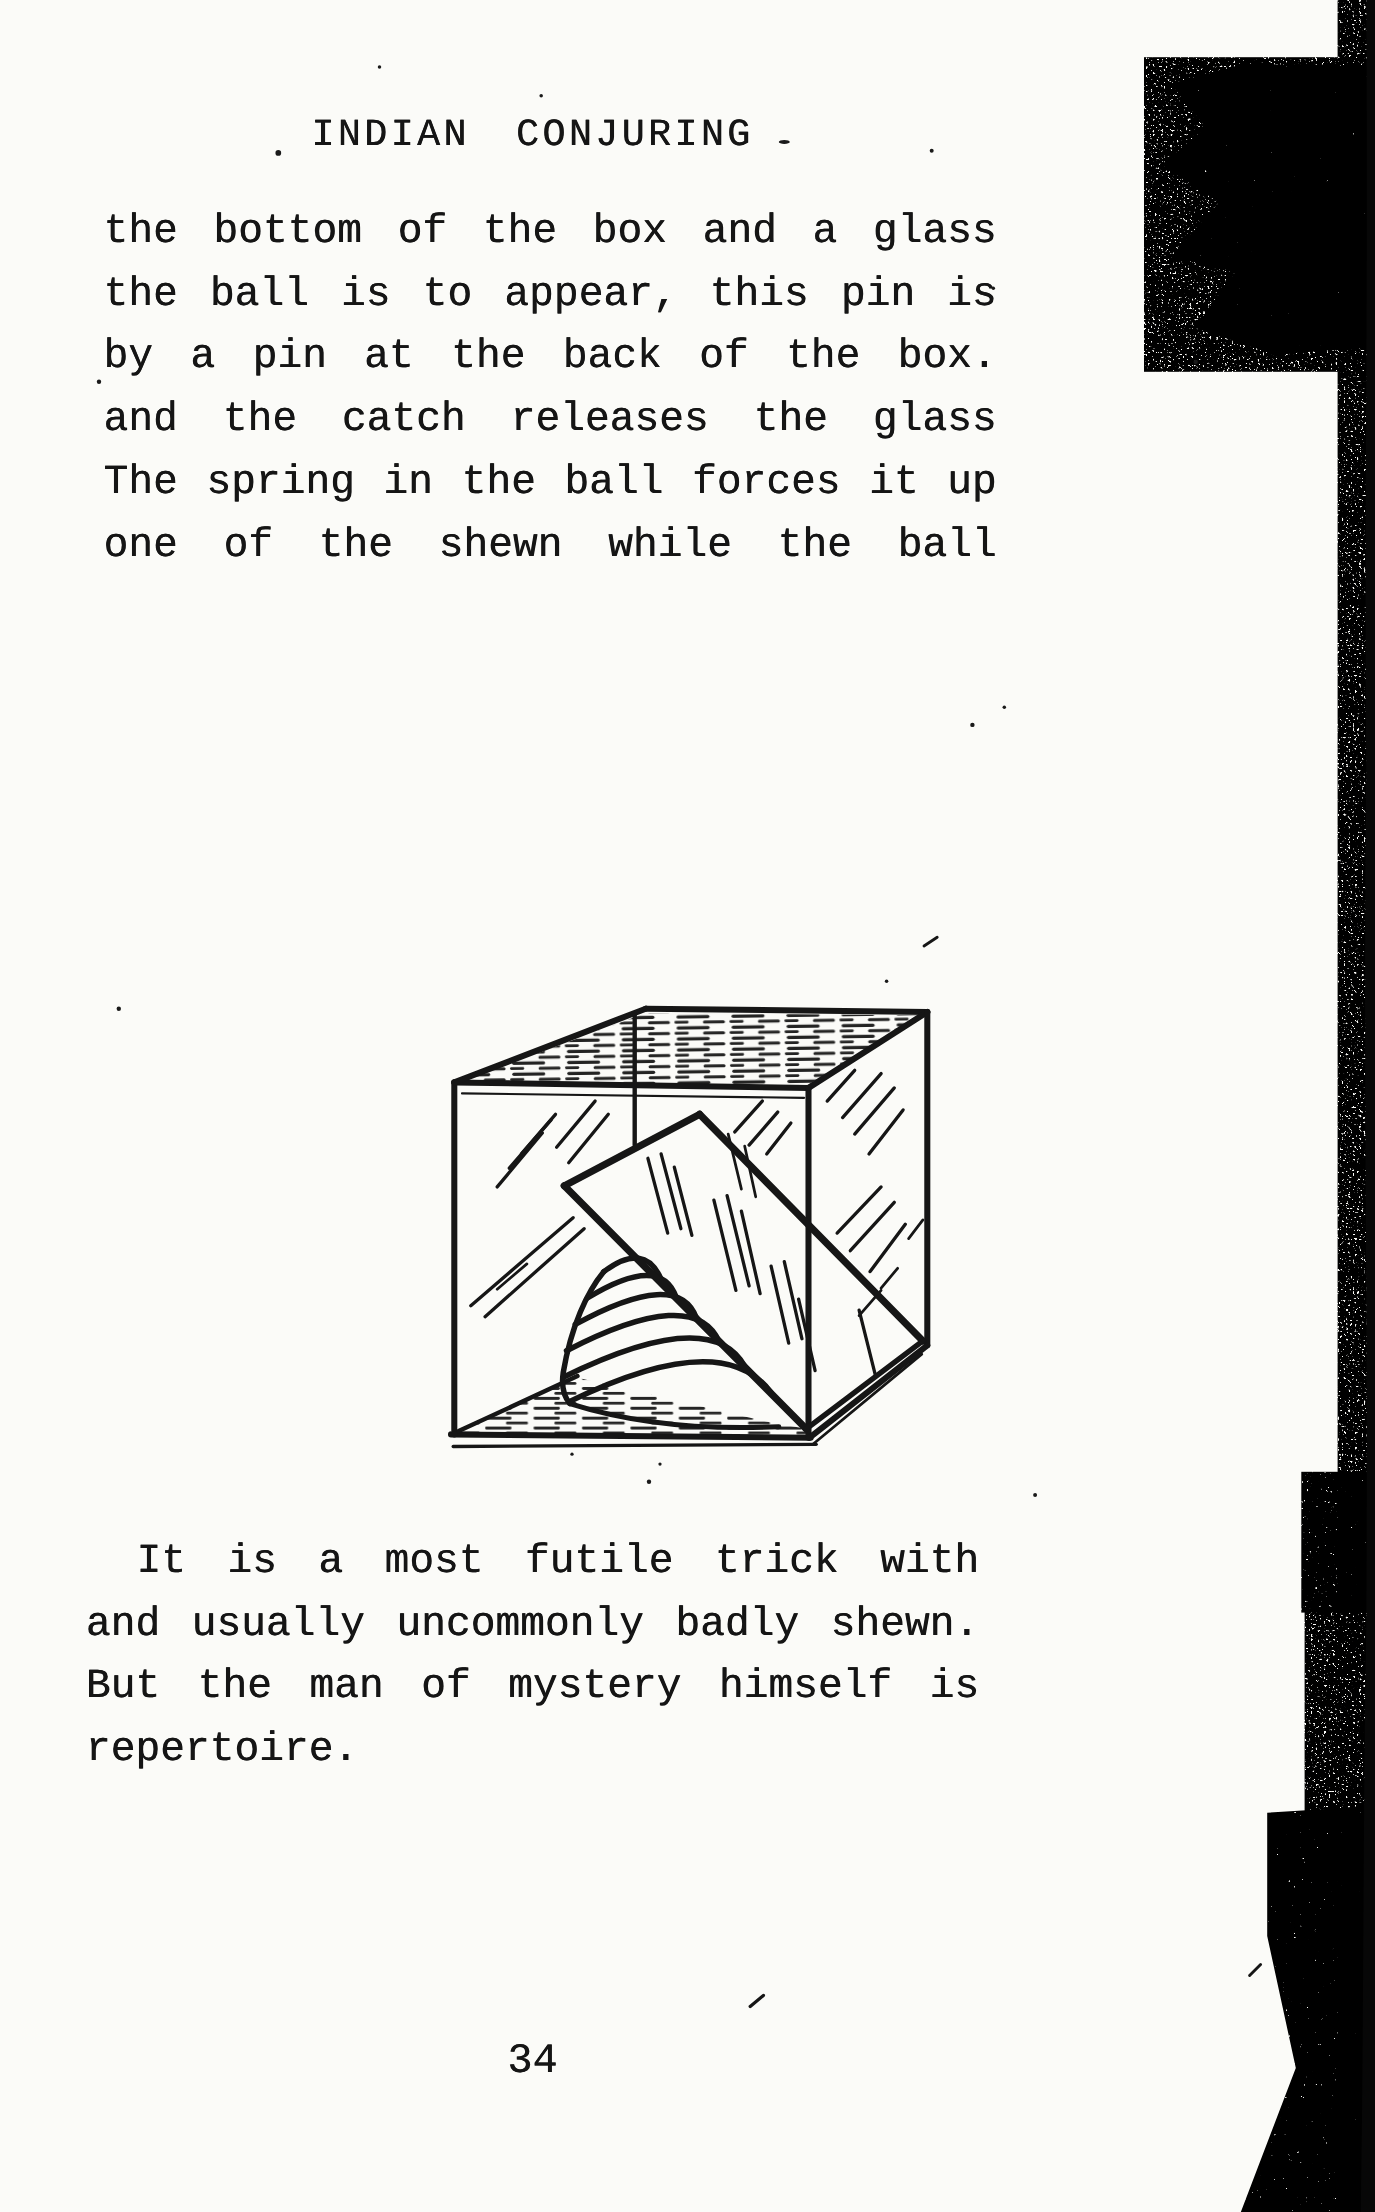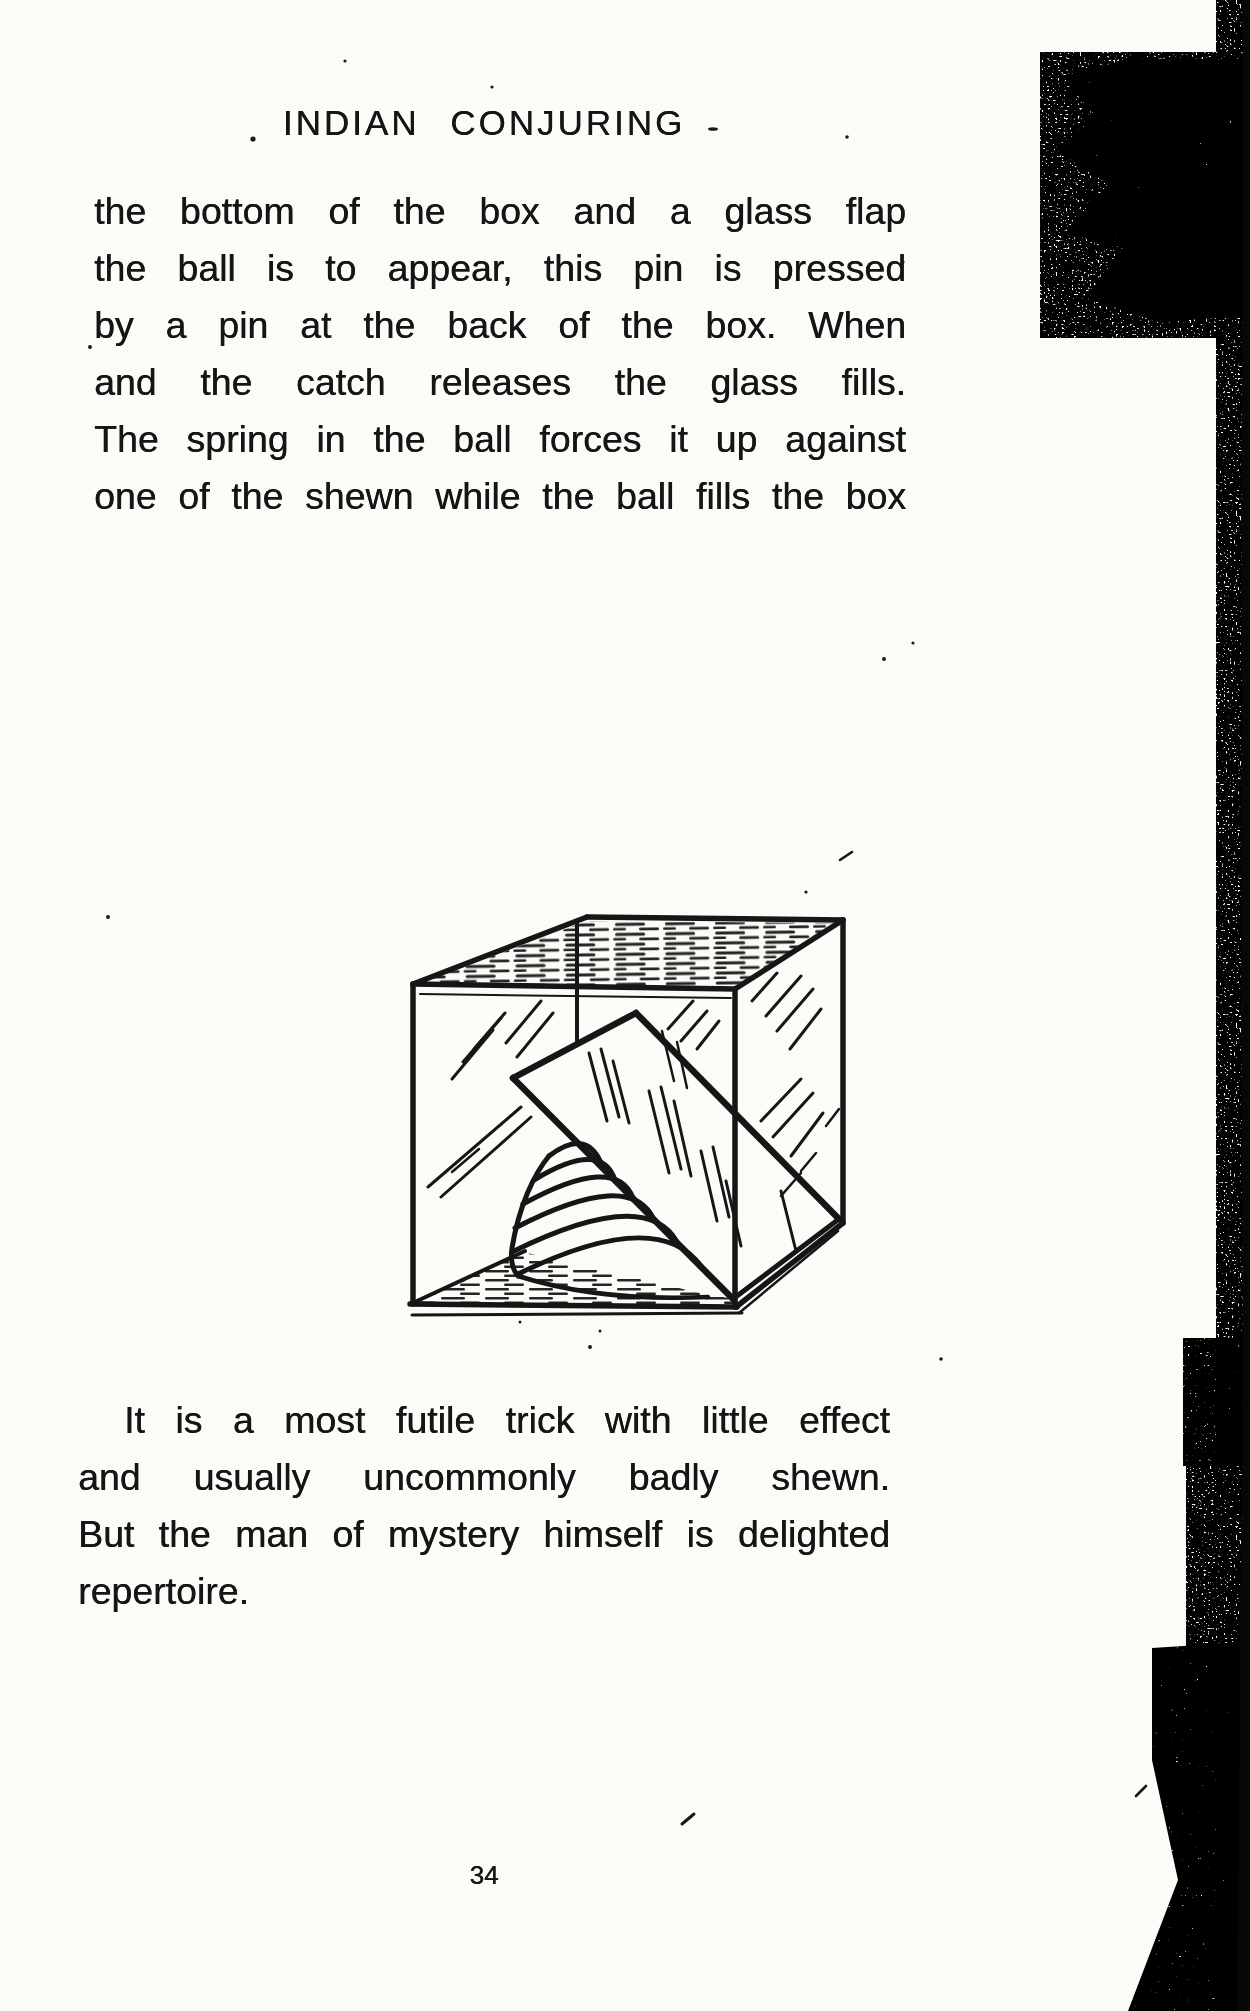--- a/index.html
+++ b/index.html
@@ -1,39 +1,39 @@
 <!DOCTYPE html>
 <html><head>
 <meta charset="utf-8">
 <style>
   html,body { margin:0; padding:0; background:#e8e8e4; }
   .page {
     position:relative; width:1250px; height:2011px;
     background:#fbfbf8; overflow:hidden;
     color:#151515;
-    font-family:Liberation Sans, sans-serif;
+    font-family:Liberation Mono, monospace;
   }
   .title {
     position:absolute; left:78px; top:98px; width:812px;
     text-align:center; font-size:35px; line-height:50px;
     letter-spacing:3px; word-spacing:18px;
     text-shadow:0.4px 0 0 currentColor;
     white-space:nowrap;
   }
   .para { position:absolute; left:78px; width:812px; font-size:37.5px; }
   .para .ln {
     height:57px; line-height:57px; overflow:hidden;
     text-shadow:0.4px 0 0 currentColor;
   }
   .para .ln.just { text-align:justify; }
   .para .ln.just::after { content:""; display:inline-block; width:100%; }
   .para .ln.indent { text-indent:46px; }
   .pagenum {
     position:absolute; left:78px; top:1850px; width:812px;
-    text-align:center; font-size:26px; line-height:50px;
+    text-align:center; font-size:38px; line-height:50px;
     text-shadow:0.4px 0 0 currentColor;
   }
   svg.fig { position:absolute; left:385px; top:895px; width:480px; height:440px; }
   svg.noise { position:absolute; left:0; top:0; width:1250px; height:2011px; pointer-events:none; }
   .stroke { stroke:#161616; fill:none; stroke-linecap:round; }
 </style>
 </head>
 <body>
 
 <div class="page">

